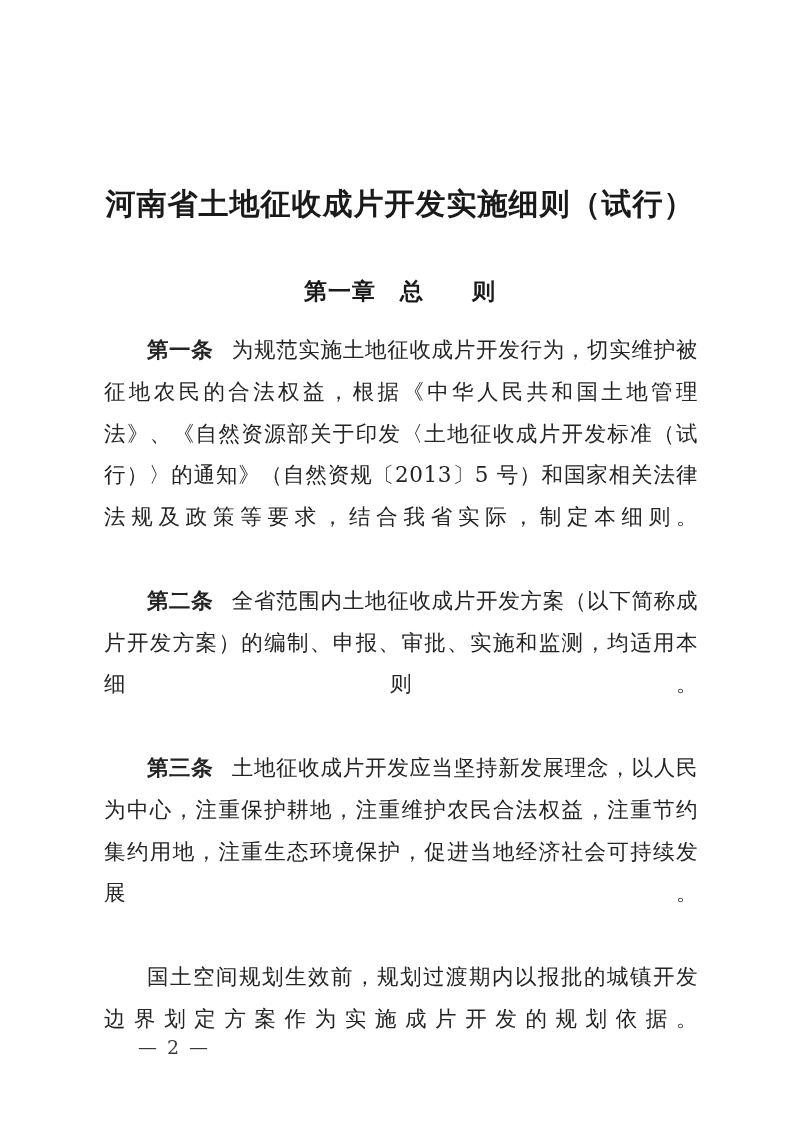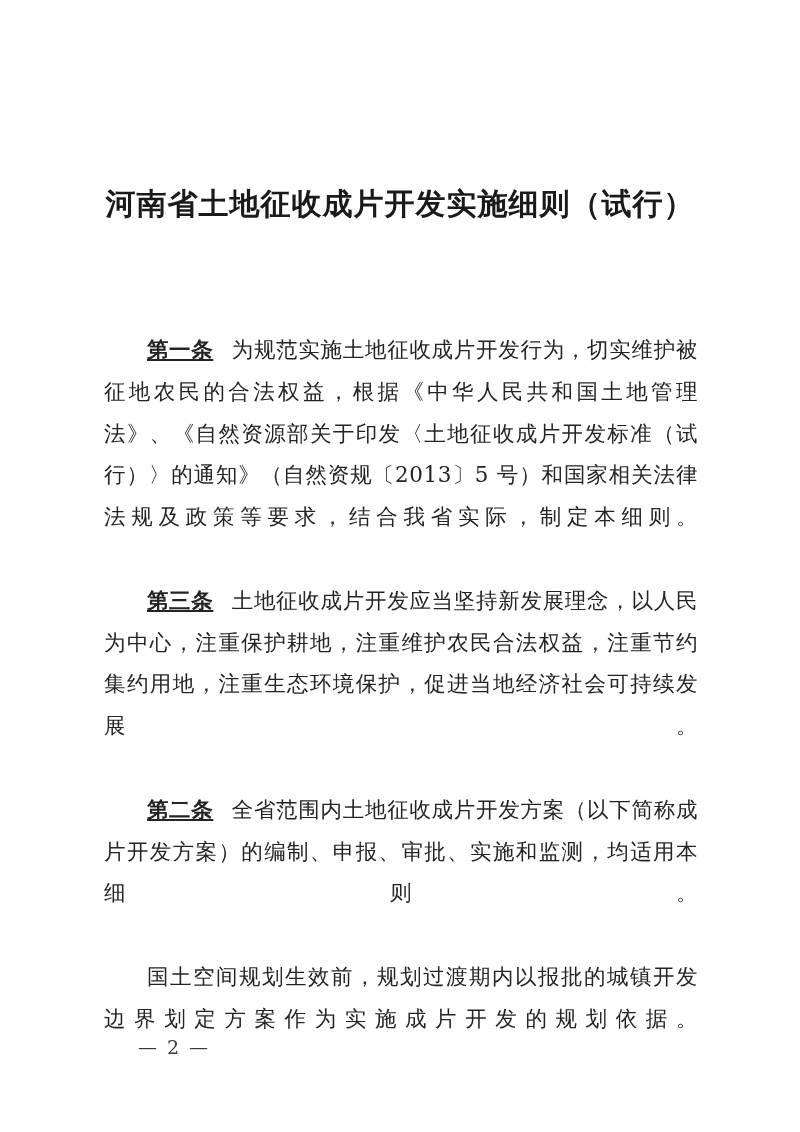--- a/index.html
+++ b/index.html
@@ -67,21 +67,20 @@
     text-justify: inter-character;
     letter-spacing: 0.6px;
     margin: 0;
     text-indent: 2em;
     color: #242424;
   }
 
   .para .art-no {
     font-weight: bold;
     letter-spacing: 0.5px;
-    text-decoration: underline;
   }
   .para .art-gap {
     display: inline-block;
     width: 0.85em;
   }
 
   
   .para::after {
     content: "";
     display: inline-block;
@@ -102,33 +101,34 @@
     white-space: pre;
   }
 </style>
 </head>
 <body>
 
 <div class="page">
 
   <h1 class="doc-title">河南省土地征收成片开发实施细则（试行）</h1>
 
+  <h2 class="chapter-heading">第一章　总　　则</h2>
 
   <div class="body-block">
 
     <p class="para">
       <span class="art-no">第一条</span><span class="art-gap"></span><span>为规范实施土地征收成片开发行为，切实维护被征地农民的合法权益，根据《中华人民共和国土地管理法》、《自然资源部关于印发〈土地征收成片开发标准（试行）〉的通知》（自然资规〔2013〕5 号）和国家相关法律法规及政策等要求，结合我省实际，制定本细则。</span>
     </p>
 
     <p class="para">
-      <span class="art-no">第三条</span><span class="art-gap"></span><span>土地征收成片开发应当坚持新发展理念，以人民为中心，注重保护耕地，注重维护农民合法权益，注重节约集约用地，注重生态环境保护，促进当地经济社会可持续发展。</span>
+      <span class="art-no">第二条</span><span class="art-gap"></span><span>全省范围内土地征收成片开发方案（以下简称成片开发方案）的编制、申报、审批、实施和监测，均适用本细则。</span>
     </p>
 
     <p class="para">
-      <span class="art-no">第二条</span><span class="art-gap"></span><span>全省范围内土地征收成片开发方案（以下简称成片开发方案）的编制、申报、审批、实施和监测，均适用本细则。</span>
+      <span class="art-no">第三条</span><span class="art-gap"></span><span>土地征收成片开发应当坚持新发展理念，以人民为中心，注重保护耕地，注重维护农民合法权益，注重节约集约用地，注重生态环境保护，促进当地经济社会可持续发展。</span>
     </p>
 
 
     <p class="para">国土空间规划生效前，规划过渡期内以报批的城镇开发边界划定方案作为实施成片开发的规划依据。</p>
 
   </div>
 
   <div class="page-number">— 2 —</div>
 
 </div>

